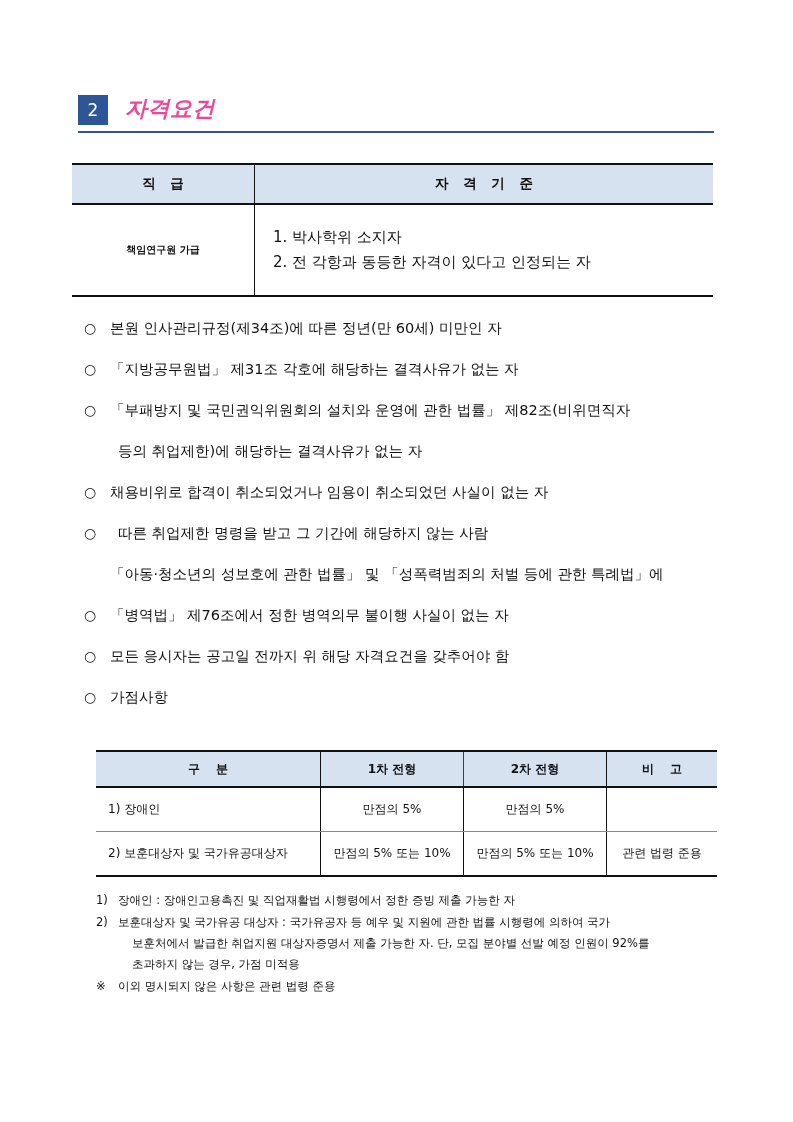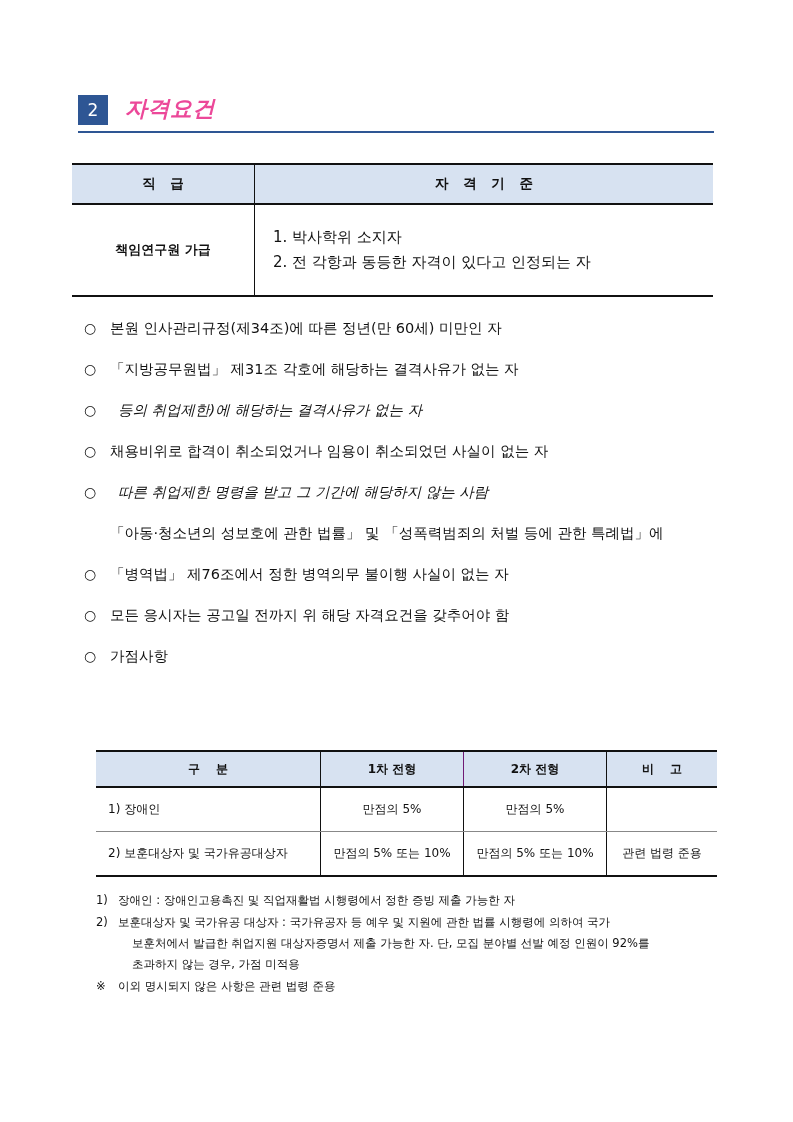--- a/index.html
+++ b/index.html
@@ -92,21 +92,21 @@
     font-weight: bold;
     text-align: center;
     letter-spacing: 5px;
     text-indent: 5px;
   }
   .tbl1 .hdr.c1 { width: 182px; border-right: 1px solid #111; }
   .tbl1 .hdr.c2 { width: 458px; }
   .tbl1 .body-c1 {
     height: 78px;
     text-align: center;
-    font-size: 13px;
+    font-size: 10px;
     font-weight: bold;
     border-right: 1px solid #111;
     border-bottom: 2px solid #111;
   }
   .tbl1 .body-c2 {
     height: 78px;
     border-bottom: 2px solid #111;
     padding: 6px 0 6px 18px;
     font-size: 15px;
     line-height: 25px;
@@ -128,21 +128,21 @@
     padding-left: 26px;
   }
   .bullet .mark {
     position: absolute;
     left: 0;
     top: 0;
     font-size: 14px;
     line-height: 41px;
   }
   .bullet .txt { display: block; }
-  .bullet .txt.cont { padding-left: 8px; font-style: italic; }
+  .bullet .txt.cont { padding-left: 8px; }
 
   
   .tbl2 {
     position: absolute;
     left: 96px;
     top: 750px;
     width: 616px;
     border-collapse: collapse;
     table-layout: fixed;
   }
@@ -234,20 +234,21 @@
       <span class="txt">본원 인사관리규정(제34조)에 따른 정년(만 60세) 미만인 자</span>
     </div>
 
     <div class="bullet">
       <span class="mark">○</span>
       <span class="txt">「지방공무원법」 제31조 각호에 해당하는 결격사유가 없는 자</span>
     </div>
 
     <div class="bullet">
       <span class="mark">○</span>
+      <span class="txt">「부패방지 및 국민권익위원회의 설치와 운영에 관한 법률」 제82조(비위면직자</span>
       <span class="txt cont">등의 취업제한)에 해당하는 결격사유가 없는 자</span>
     </div>
 
     <div class="bullet">
       <span class="mark">○</span>
       <span class="txt">채용비위로 합격이 취소되었거나 임용이 취소되었던 사실이 없는 자</span>
     </div>
 
     <div class="bullet">
       <span class="mark">○</span>

